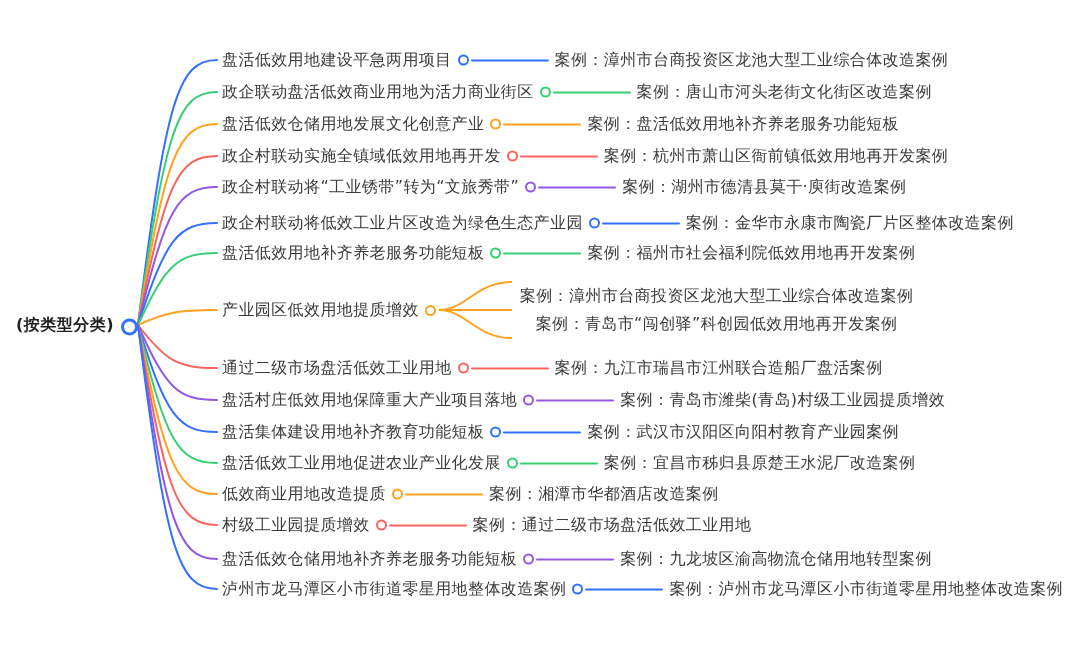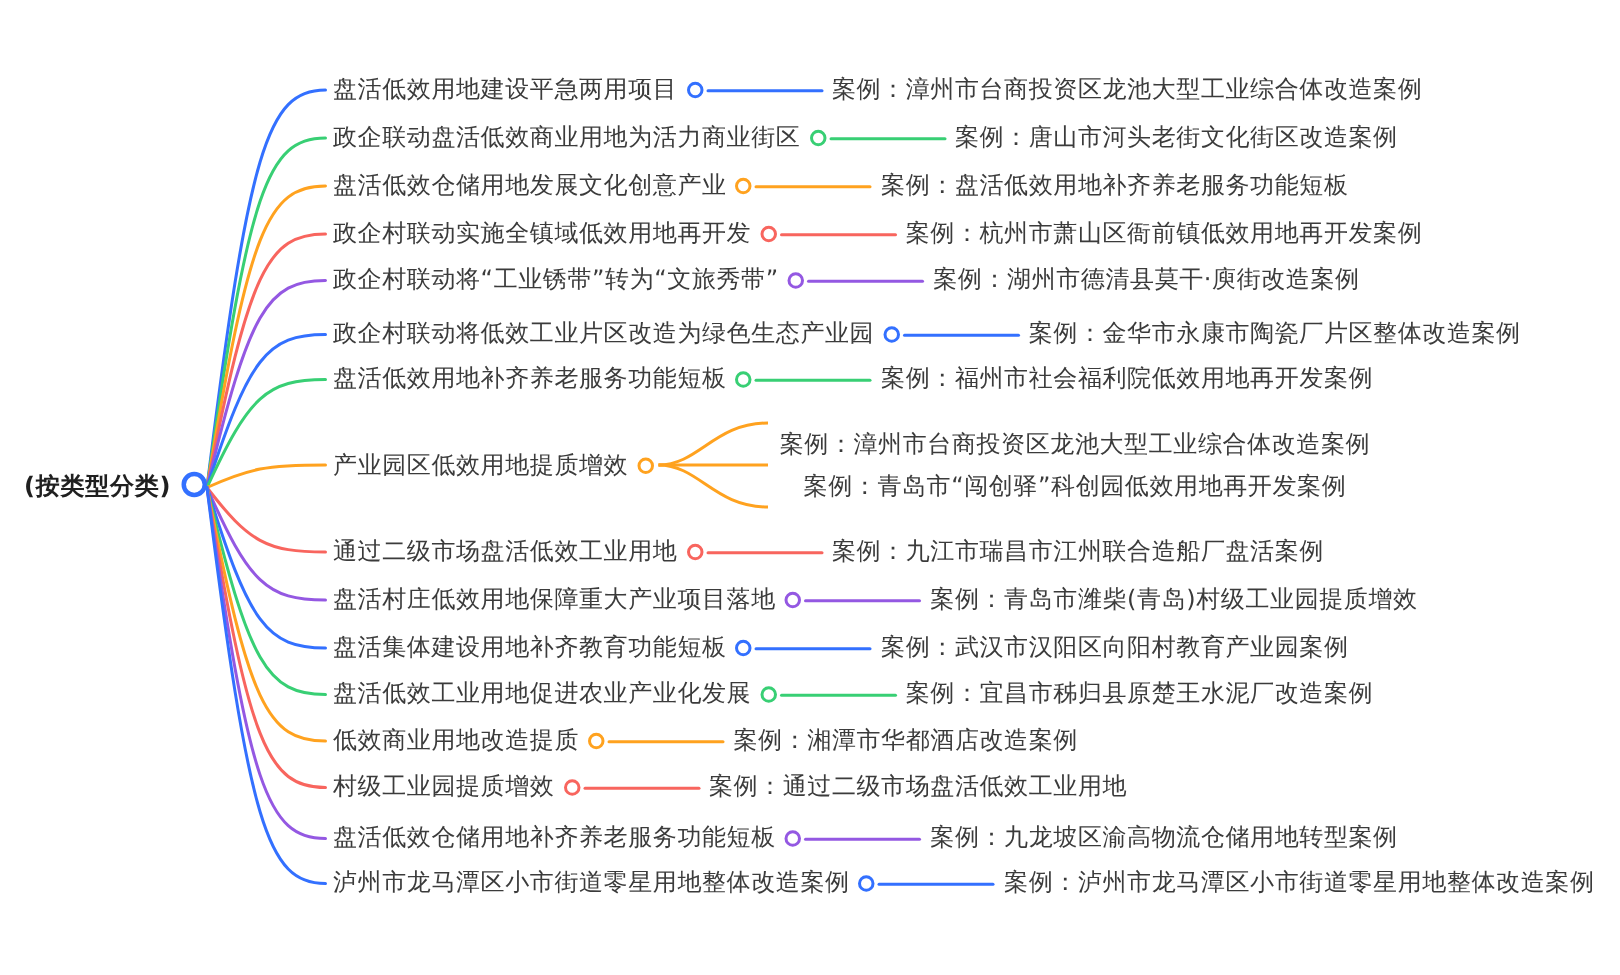--- a/index.html
+++ b/index.html
@@ -1,21 +1,21 @@
 <!DOCTYPE html>
 <html><head>
 <meta charset="utf-8">
 <style>
   html,body{margin:0;padding:0;background:#fff;}
   .canvas{
     position:relative;width:1080px;height:650px;background:#ffffff;overflow:hidden;
     font-family:"DejaVu Sans","Liberation Sans",sans-serif;
   }
   #edges{position:absolute;left:0;top:0;width:1080px;height:650px;pointer-events:none;}
-  .root{position:absolute;left:16px;display:flex;align-items:flex-start;gap:7px;transform:translateY(-50%);white-space:nowrap;}
+  .root{position:absolute;left:16px;display:flex;align-items:flex-end;gap:7px;transform:translateY(-50%);white-space:nowrap;}
   .root-label{font-size:16px;font-weight:bold;color:#1f1f1f;letter-spacing:0.5px;}
   .root-circle{width:11px;height:11px;border:3px solid #3370ff;border-radius:50%;background:#fff;flex:none;}
   .row{position:absolute;left:222px;display:flex;align-items:center;gap:6px;transform:translateY(-50%);white-space:nowrap;}
   .topic,.case{font-size:16px;color:#3b3b3b;letter-spacing:0.4px;text-align:center;}
   .dot{width:7px;height:7px;border:2px solid #888;border-radius:50%;background:#fff;flex:none;}
   .link{width:78px;height:2px;border-radius:1px;background:#888;flex:none;margin-left:-4px;}
   .fan{flex:none;margin-left:-4px;}
   .case-col{display:flex;flex-direction:column;}
   .case-col .case{height:28px;line-height:28px;}
 </style>

